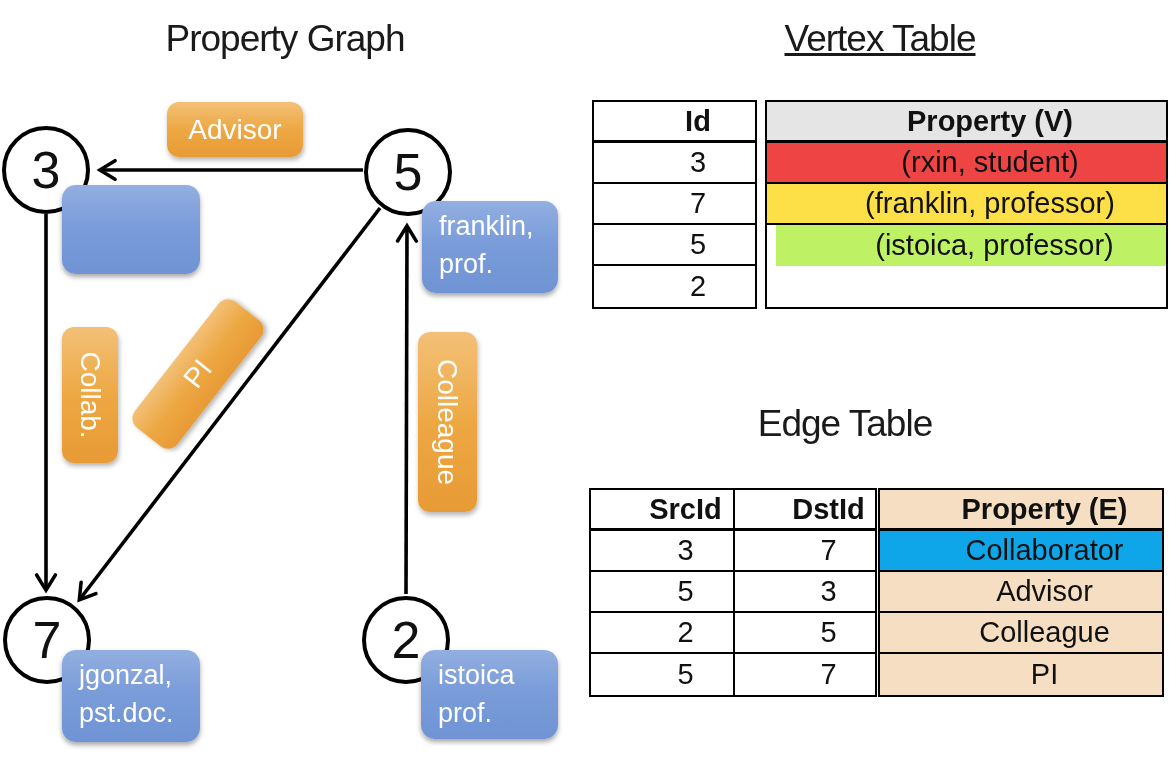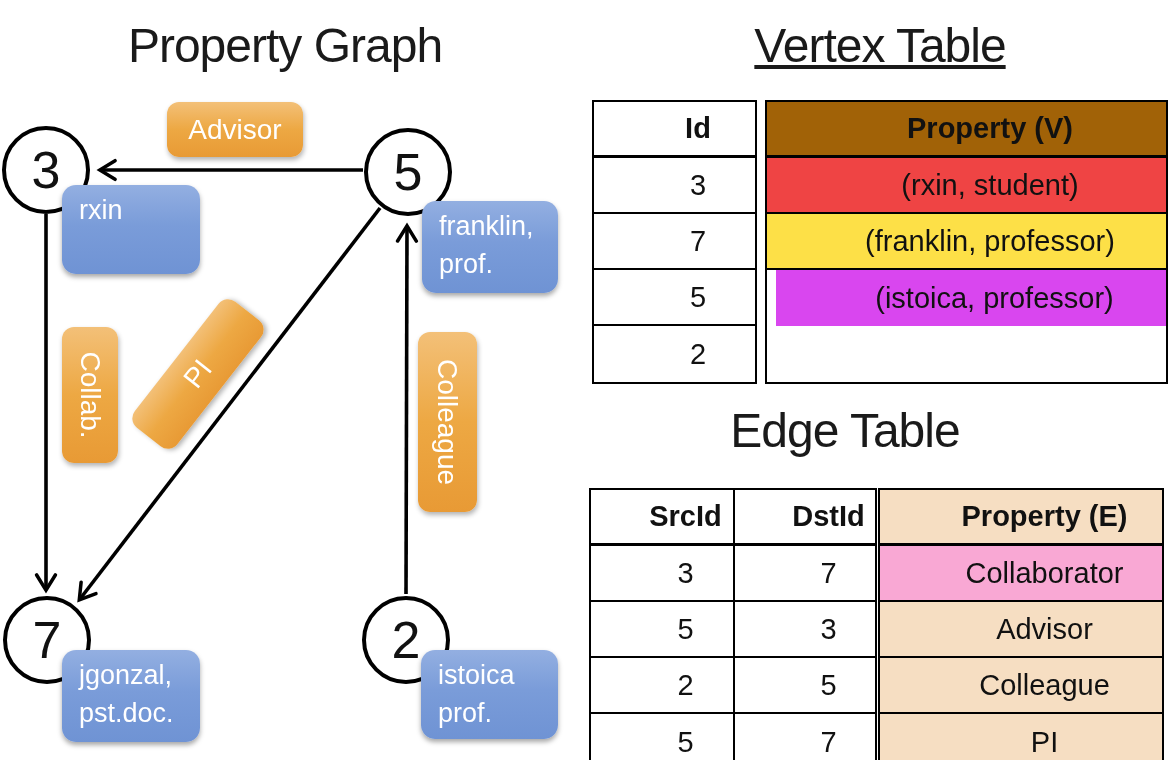--- a/index.html
+++ b/index.html
@@ -7,21 +7,21 @@
     width: 1170px; height: 760px;
     background: #ffffff;
     overflow: hidden;
     font-family: "Liberation Sans", "DejaVu Sans", sans-serif;
     color: #111;
   }
 
   
   .big-title {
     position: absolute;
-    font-size: 48px;
+    font-size: 37px;
     font-weight: 400;
     letter-spacing: -1px;
     text-align: center;
     color: #1a1a1a;
     white-space: nowrap;
   }
 
   
   #graph-panel { position: absolute; left: 0; top: 0; width: 580px; height: 760px; }
   #edge-svg { position: absolute; left: 0; top: 0; z-index: 1; }
@@ -65,21 +65,21 @@
   .rot90 { transform: rotate(90deg); white-space: nowrap; }
 
   
   .tbl-group { position: absolute; display: grid; z-index: 1; }
   .tbl-box {
     border: 2px solid #000;
     background: #fff;
     box-sizing: border-box;
   }
   .tbl-box .cell {
-    height: 56px;
+    height: 41px;
     border-bottom: 2px solid #000;
     display: flex; align-items: center; justify-content: center;
     font-size: 29px;
     box-sizing: border-box;
     white-space: nowrap;
     padding-left: 47px;
   }
   .tbl-box .cell:last-child { border-bottom: none; }
   .tbl-box .cell.hdr { font-weight: 700; border-bottom: 3px solid #000; }
   .split-cols { display: grid; grid-template-columns: 1fr 1fr; }
@@ -111,21 +111,20 @@
     <span>5</span>
   </div>
   <div class="vertex-circle" style="left:3px; top:596px;">
     <span>7</span>
   </div>
   <div class="vertex-circle" style="left:362px; top:596px;">
     <span>2</span>
   </div>
 
   <div class="node-box" style="left:62px; top:185px; width:138px; height:89px;">
-    <div>rxin</div>
   </div>
   <div class="node-box" style="left:422px; top:185px; width:136px; height:92px;margin-top:16px;">
     <div>franklin,</div>
     <div>prof.</div>
   </div>
   <div class="node-box" style="left:62px; top:650px; width:138px; height:92px;">
     <div>jgonzal,</div>
     <div>pst.doc.</div>
   </div>
   <div class="node-box" style="left:421px; top:650px; width:137px; height:89px;">
@@ -151,24 +150,24 @@
 
 <div class="tbl-group" style="left:592px; top:100px; grid-template-columns:165px 403px; column-gap:8px;">
   <div class="tbl-box">
     <div class="cell hdr">Id</div>
     <div class="cell">3</div>
     <div class="cell">7</div>
     <div class="cell">5</div>
     <div class="cell">2</div>
   </div>
   <div class="tbl-box">
-    <div class="cell hdr" style="background: #a16207;">Property (V)</div>
+    <div class="cell hdr" style="background: #e5e5e5;">Property (V)</div>
     <div class="cell" style="background: #ef4444;">(rxin, student)</div>
     <div class="cell" style="background: #fde047;">(franklin, professor)</div>
-    <div class="cell" style="background: #d946ef; margin-left: 9px;">(istoica, professor)</div>
+    <div class="cell" style="background: #bef264; margin-left: 9px;">(istoica, professor)</div>
   </div>
 </div>
 
 <div class="big-title" style="left:560px; top:403px; width:570px;">Edge Table</div>
 
 <div class="tbl-group" style="left:589px; top:488px; grid-template-columns:288px 286px; column-gap:1px;">
   <div class="tbl-box split-cols">
     <div>
       <div class="cell hdr">SrcId</div>
       <div class="cell">3</div>
@@ -179,18 +178,18 @@
     <div class="col2">
       <div class="cell hdr">DstId</div>
       <div class="cell">7</div>
       <div class="cell">3</div>
       <div class="cell">5</div>
       <div class="cell">7</div>
     </div>
   </div>
   <div class="tbl-box">
     <div class="cell hdr" style="background: rgb(246, 222, 194);">Property (E)</div>
-    <div class="cell" style="background: #f9a8d4; text-align: center;">Collaborator</div>
+    <div class="cell" style="background: #0ea5e9; text-align: center;">Collaborator</div>
     <div class="cell" style="background: rgb(246, 222, 194);">Advisor</div>
     <div class="cell" style="background: rgb(246, 222, 194);">Colleague</div>
     <div class="cell" style="background: rgb(246, 222, 194);">PI</div>
   </div>
 </div>
 
 </body></html>

